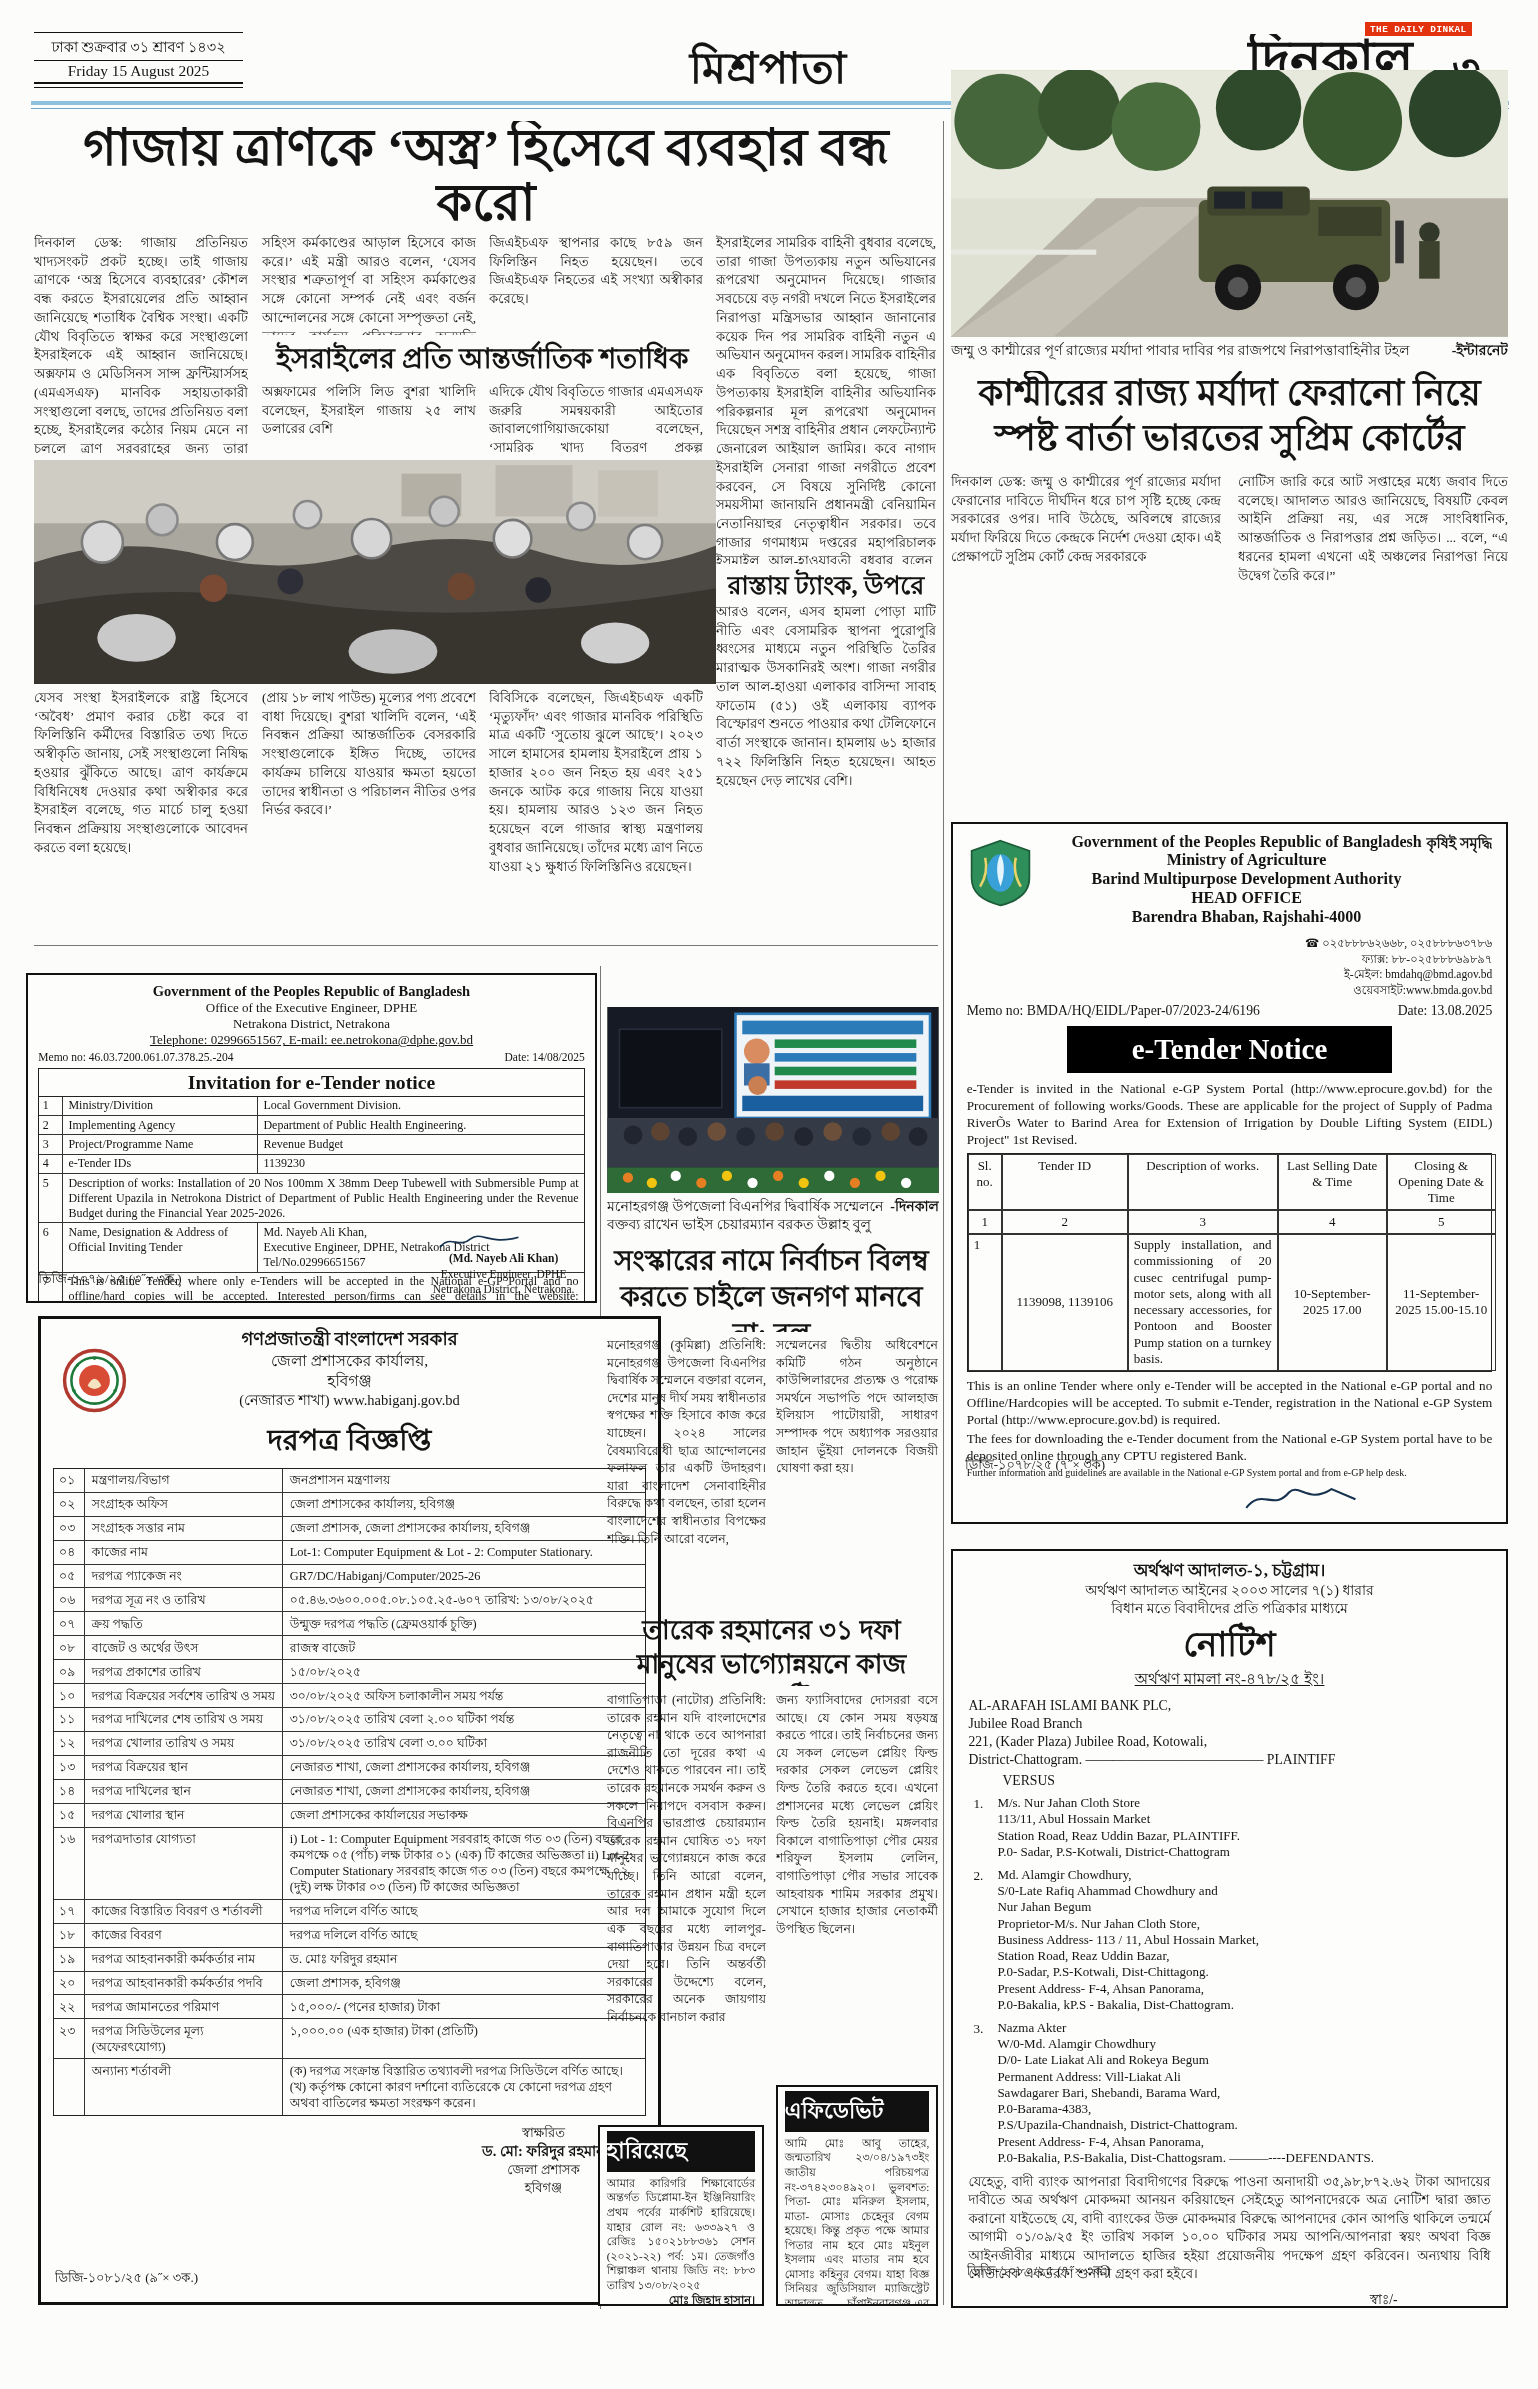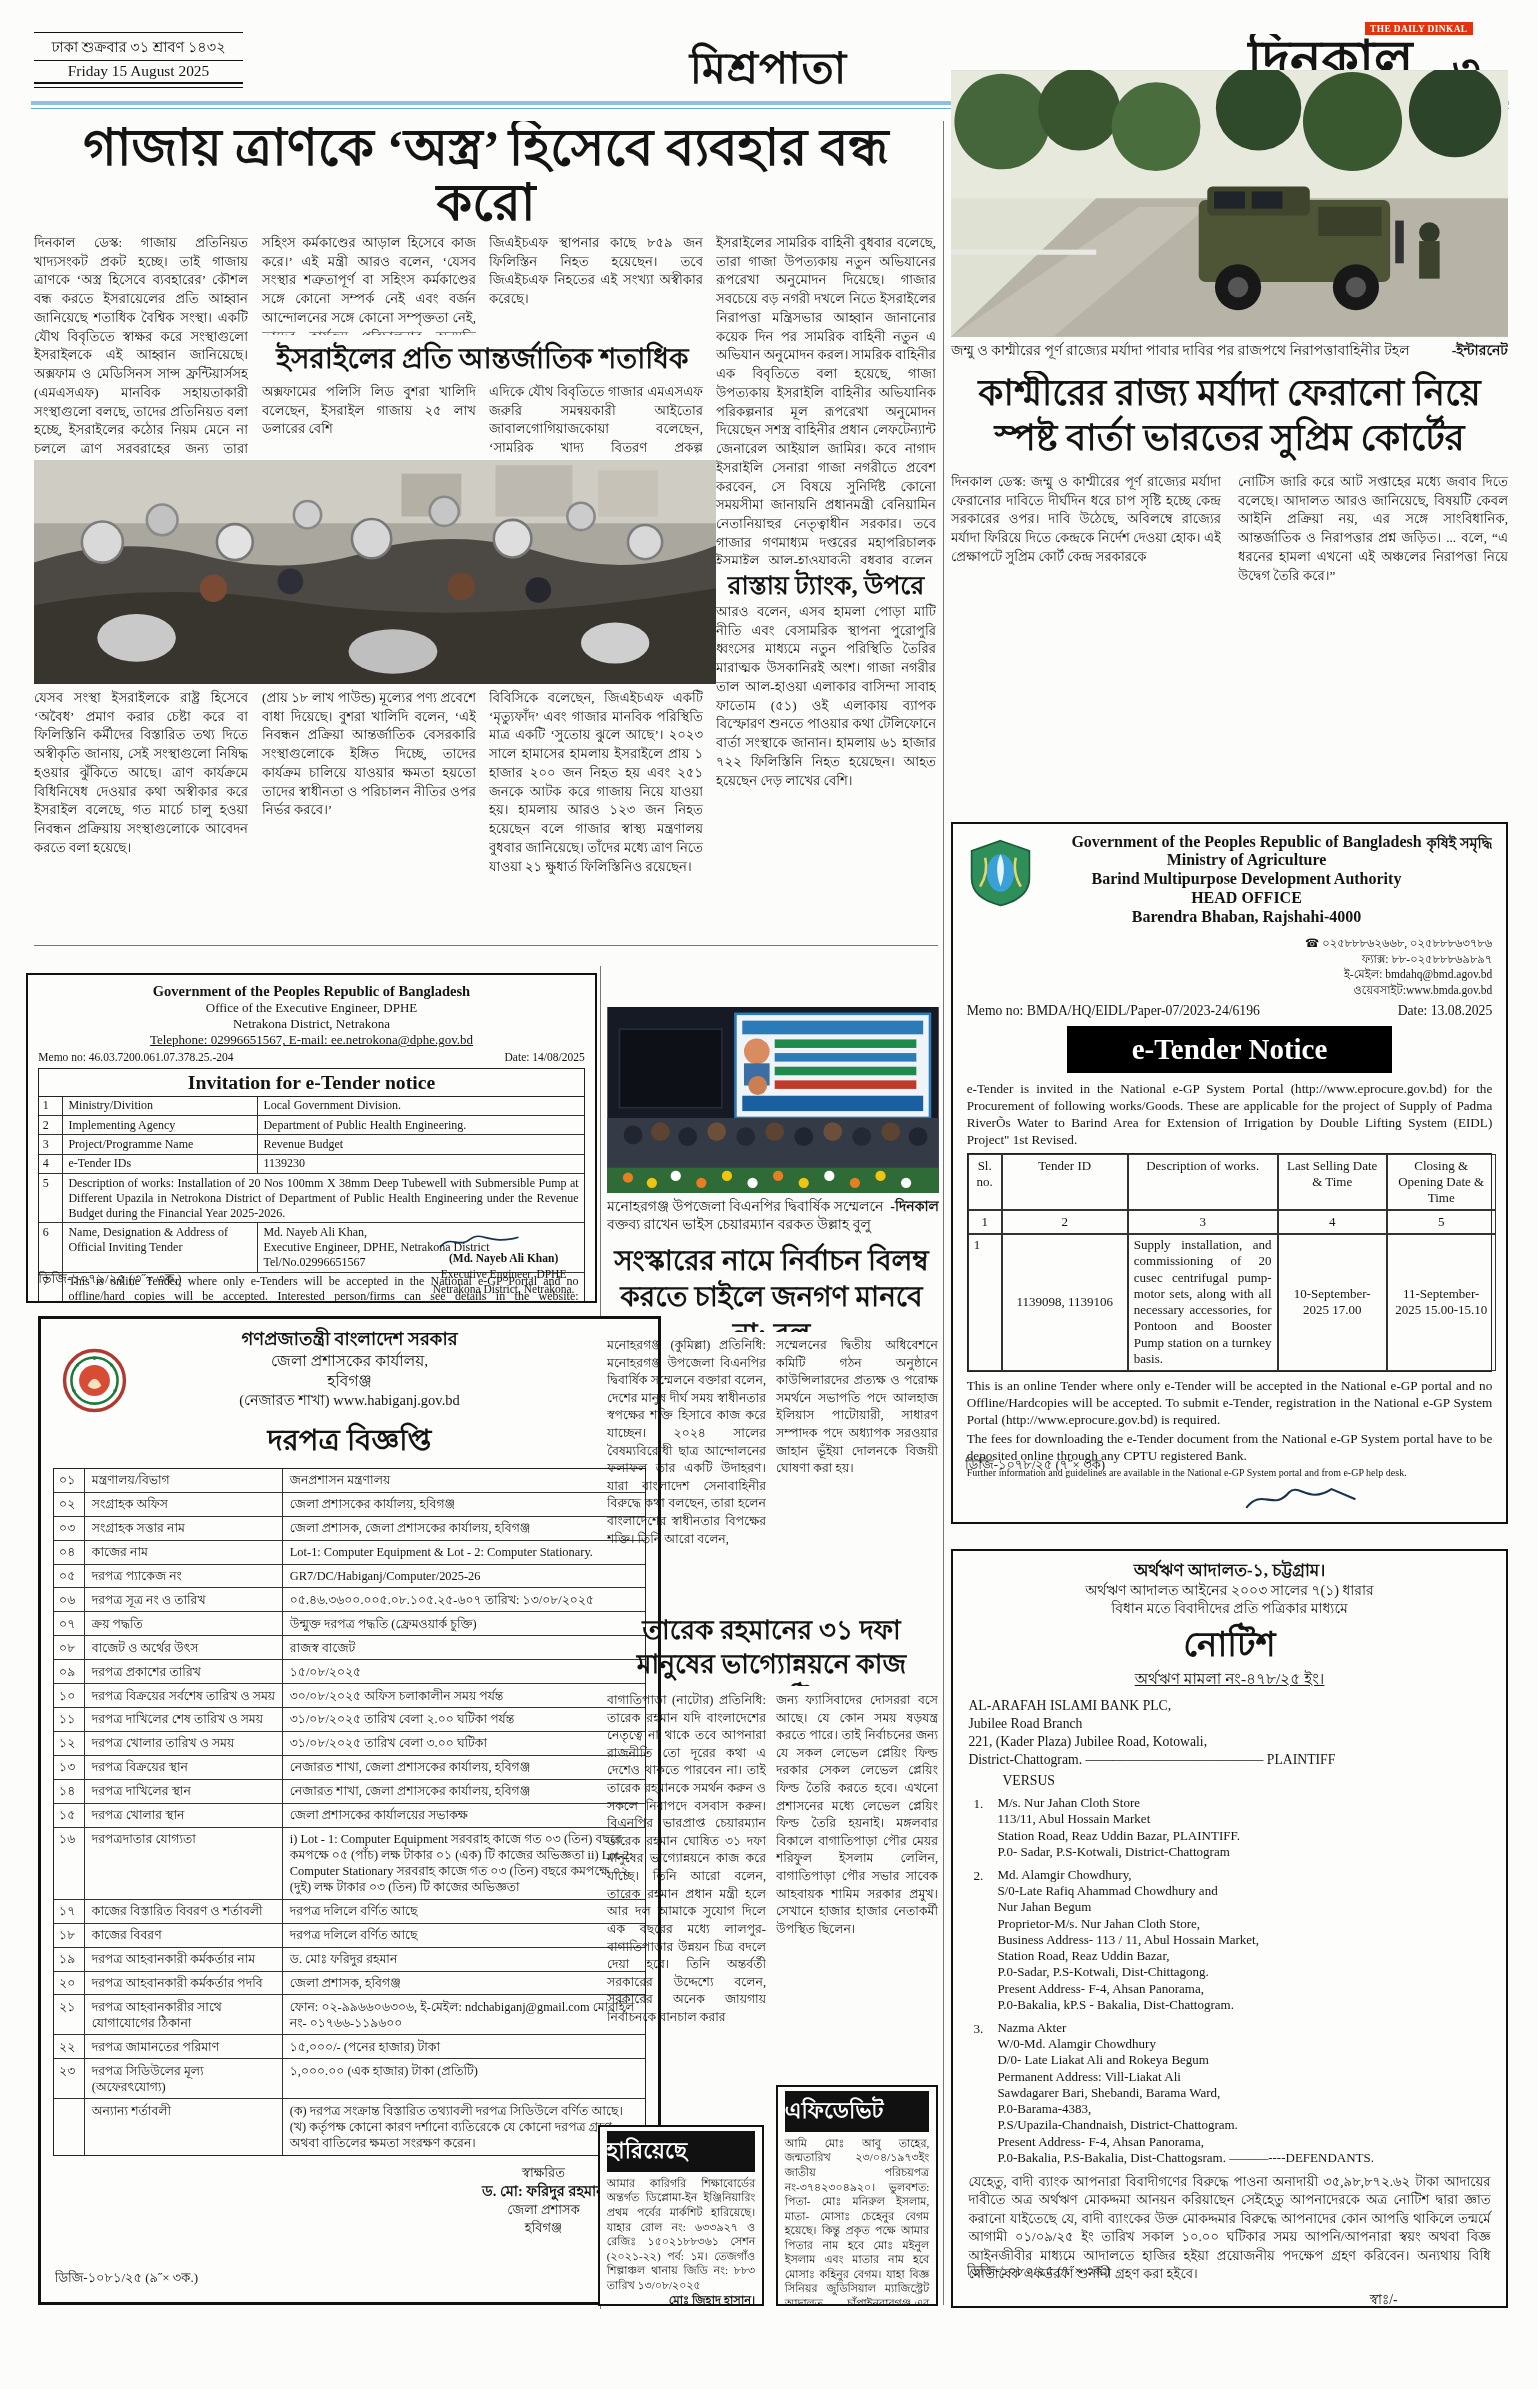--- a/index.html
+++ b/index.html
@@ -11,21 +11,21 @@
   .c{text-align:center}
   .r{text-align:right}
   .b{font-weight:bold}
   .news{font-size:13.2px;line-height:1.42;font-weight:500}
   .pre{white-space:pre-line}
   
   .datebox{border-top:1.7px solid #111;border-bottom:0.9px solid #111;font-size:14.5px;text-align:center;padding:2.6px 0}
   .datebox .en{border-top:0.9px solid #111;border-bottom:2.6px double #111;font-size:15.4px;padding:1.7px 0}
   .pagetitle{font-size:43px;font-weight:bold;letter-spacing:0.9px}
   .mast-logo{font-size:53px;font-weight:900;line-height:1}
-  .mast-badge{background:#e2330e;color:#fff;font-family:Liberation Serif, serif;font-size:9.4px;font-weight:bold;padding:1.7px 5.1px;letter-spacing:0.4px}
+  .mast-badge{background:#e2330e;color:#fff;font-family:Liberation Mono, monospace;font-size:9.4px;font-weight:bold;padding:1.7px 5.1px;letter-spacing:0.4px}
   .mast-num{font-size:44px;font-weight:bold}
   .mast-tag{font-size:13.7px;letter-spacing:0.9px}
   .toprule{border-top:4.3px solid #8ec1dd;border-bottom:1.7px solid #6aa9c9;height:7.7px}
   
   .h-gaza{font-size:51px;font-weight:bold;line-height:1.08}
   .subhead1{font-size:28px;font-weight:bold}
   .subhead2{font-size:25px;font-weight:bold}
   .h-kash{font-size:36px;font-weight:bold;line-height:1.25}
   .h-mid{font-size:28px;font-weight:bold;line-height:1.3}
   .h-mid2{font-size:26.5px;font-weight:bold;line-height:1.3}
@@ -486,25 +486,20 @@
           <div class="hb-label">দরপত্র আহবানকারী কর্মকর্তার নাম</div>
           <div class="hb-value">ড. মোঃ ফরিদুর রহমান</div>
         </div>
 
         <div class="hb-row">
           <div class="hb-no">২০</div>
           <div class="hb-label">দরপত্র আহবানকারী কর্মকর্তার পদবি</div>
           <div class="hb-value">জেলা প্রশাসক, হবিগঞ্জ</div>
         </div>
 
-        <div class="hb-row">
-          <div class="hb-no">২১</div>
-          <div class="hb-label">দরপত্র আহবানকারীর সাথে যোগাযোগের ঠিকানা</div>
-          <div class="hb-value">ফোন: ০২-৯৯৬৬০৬৩০৬, ই-মেইল: ndchabiganj@gmail.com মোবাইল নং- ০১৭৬৬-১১৯৬০০</div>
-        </div>
 
         <div class="hb-row">
           <div class="hb-no">২২</div>
           <div class="hb-label">দরপত্র জামানতের পরিমাণ</div>
           <div class="hb-value">১৫,০০০/- (পনের হাজার) টাকা</div>
         </div>
 
         <div class="hb-row">
           <div class="hb-no">২৩</div>
           <div class="hb-label">দরপত্র সিডিউলের মূল্য (অফেরৎযোগ্য)</div>

